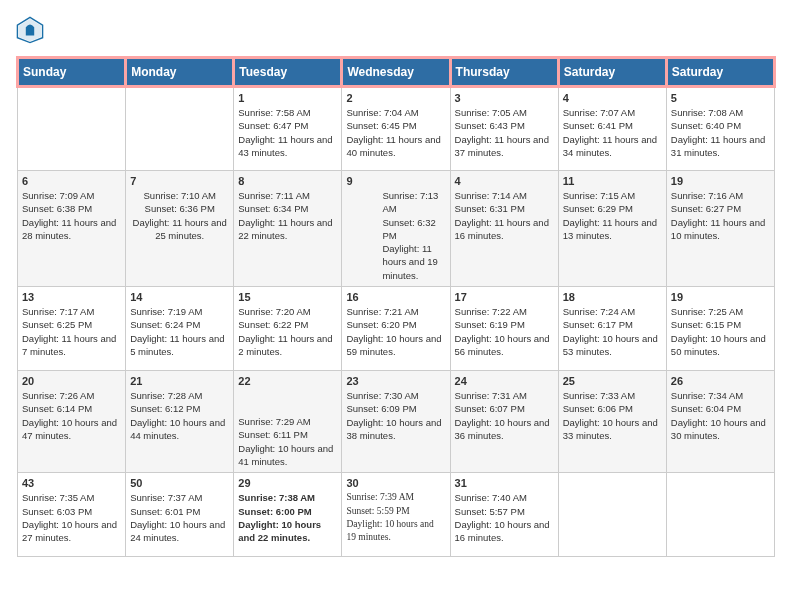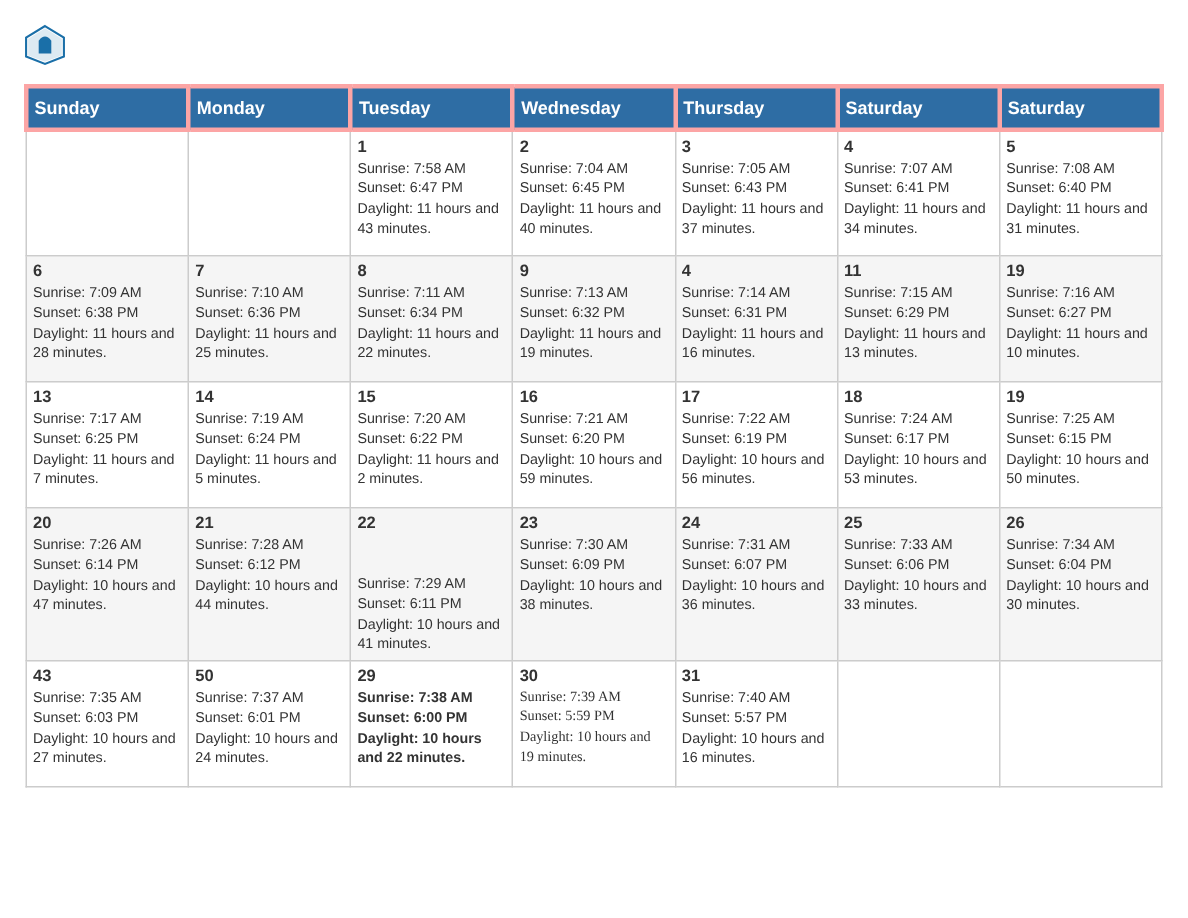--- a/index.html
+++ b/index.html
@@ -164,33 +164,33 @@
       </tr>
       <tr>
         <td>
           <span class="day-num">6</span>
           <div class="day-info" style="white-space: pre-line;">Sunrise: 7:09 AM
 Sunset: 6:38 PM
 Daylight: 11 hours and 28 minutes.</div>
         </td>
         <td>
           <span class="day-num">7</span>
-          <div class="day-info" style="white-space: pre-line;">Sunrise: 7:10 AM
+          <div class="day-info" style="white-space: pre-line; text-align: center;">Sunrise: 7:10 AM
 Sunset: 6:36 PM
 Daylight: 11 hours and 25 minutes.</div>
         </td>
         <td>
           <span class="day-num">8</span>
           <div class="day-info" style="white-space: pre-line;">Sunrise: 7:11 AM
 Sunset: 6:34 PM
 Daylight: 11 hours and 22 minutes.</div>
         </td>
         <td>
           <span class="day-num">9</span>
-          <div class="day-info" style="white-space: pre-line;">Sunrise: 7:13 AM
+          <div class="day-info" style="white-space: pre-line; margin-left: 36px;">Sunrise: 7:13 AM
 Sunset: 6:32 PM
 Daylight: 11 hours and 19 minutes.</div>
         </td>
         <td>
           <span class="day-num">4</span>
           <div class="day-info" style="white-space: pre-line;">Sunrise: 7:14 AM
 Sunset: 6:31 PM
 Daylight: 11 hours and 16 minutes.</div>
         </td>
         <td>

